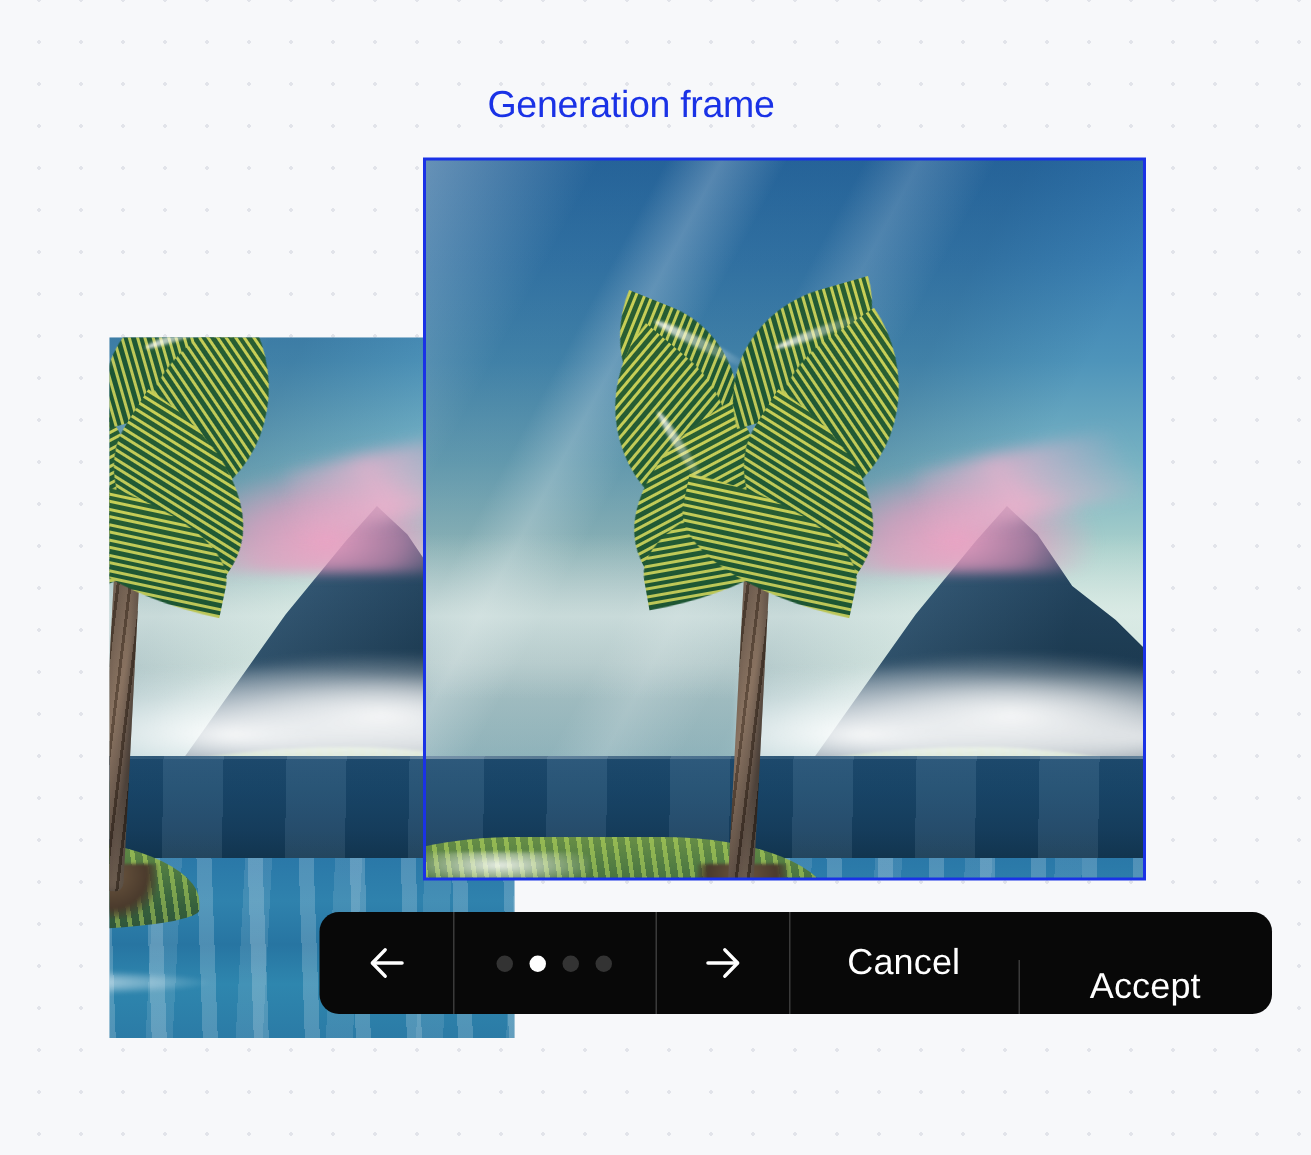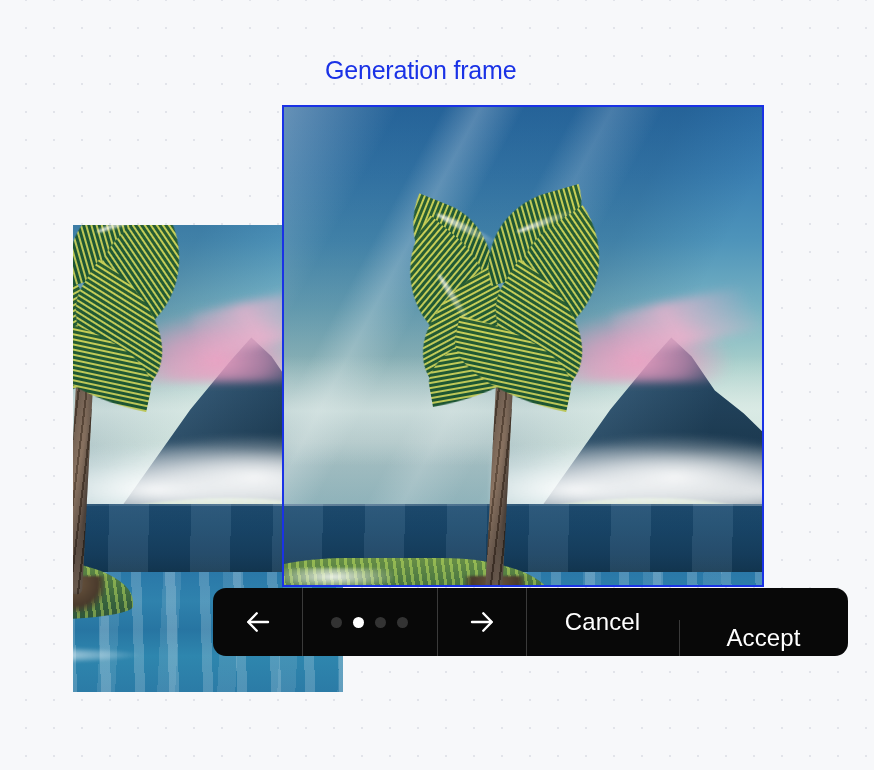--- a/index.html
+++ b/index.html
@@ -202,21 +202,21 @@
     position: absolute;
     left: 282px; top: 105px;
     width: 482px; height: 482px;
     border: 2px solid #1a32e6;
     pointer-events: none;
   }
 
   
   #toolbar {
     position: absolute;
-    left: 213px; top: 588px;
+    left: 213px; top: 608px;
     height: 68px;
     display: flex;
     align-items: stretch;
     background: #080808;
     border-radius: 13px;
     overflow: hidden;
     color: #ffffff;
   }
   .tb-seg {
     display: flex; align-items: center; justify-content: center;

